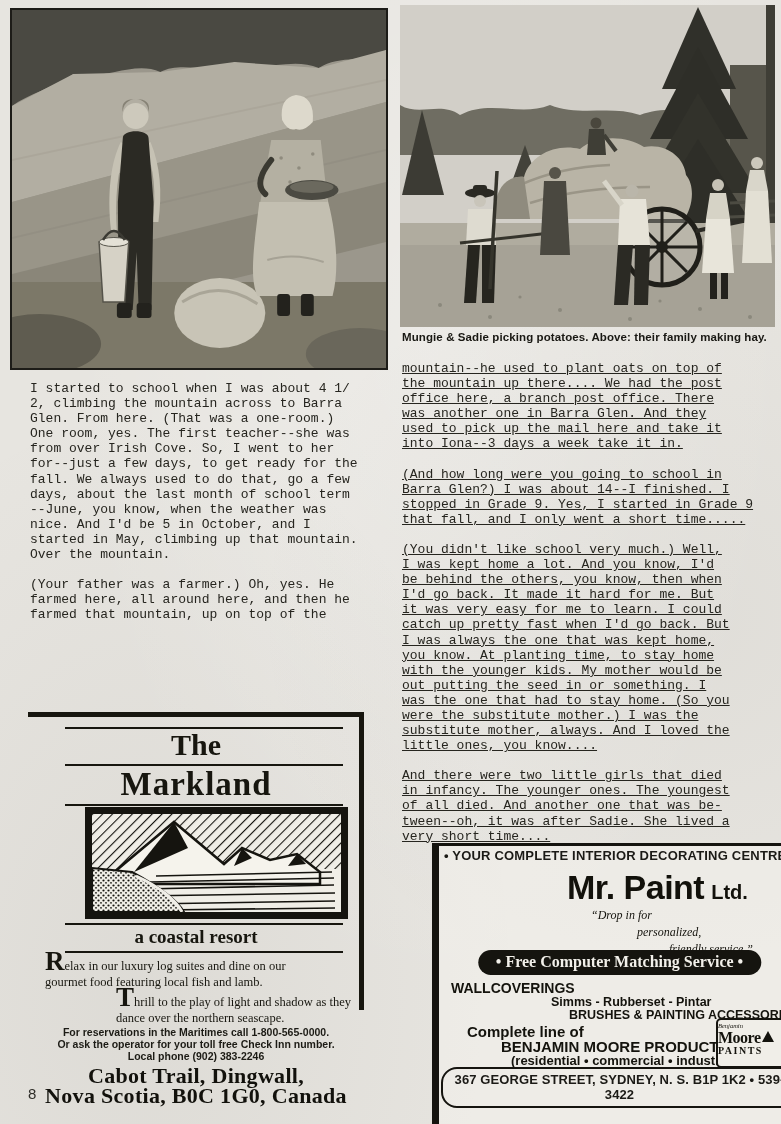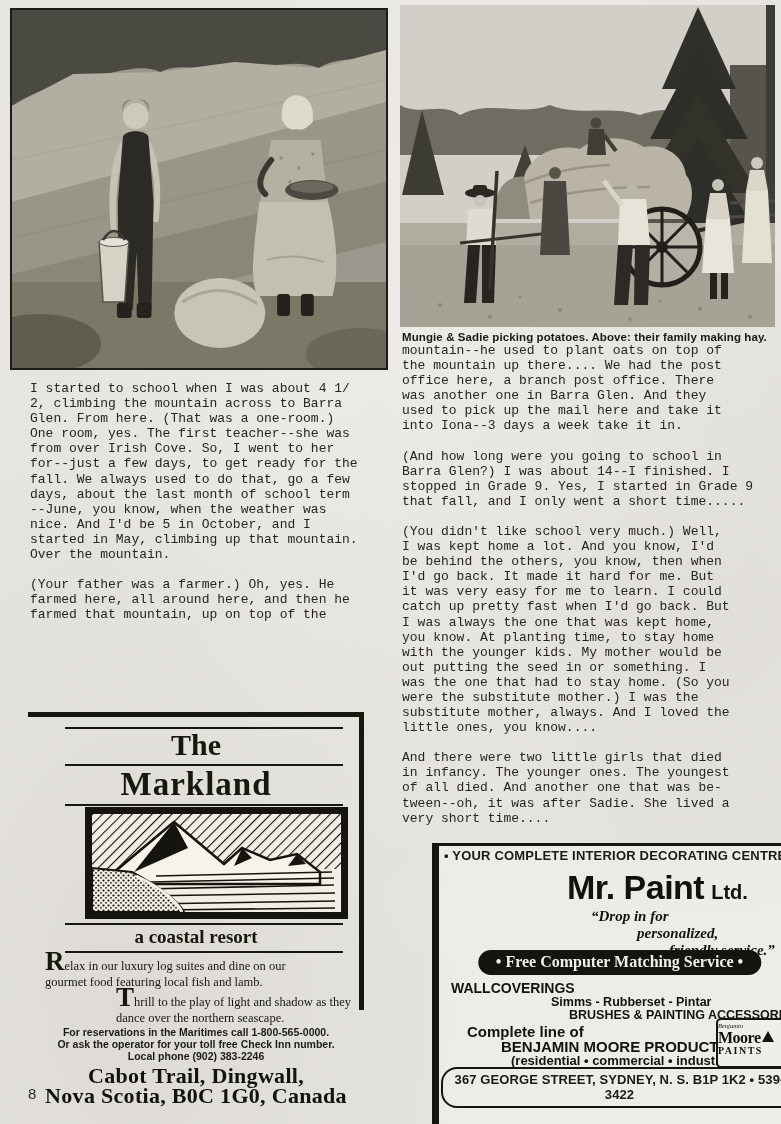--- a/index.html
+++ b/index.html
@@ -15,42 +15,42 @@
   .abs{position:absolute;}
   
   .photo-left{left:10px;top:8px;width:378px;height:362px;border:2px solid #1d1c18;box-sizing:border-box;background:#9b978c;}
   .photo-right{left:400px;top:5px;width:375px;height:322px;background:#d2cfc8;}
   .photo-left svg,.photo-right svg{display:block;width:100%;height:100%;}
   .caption{left:402px;top:331px;width:373px;font-size:11.5px;font-weight:bold;letter-spacing:.1px;color:#191813;}
   
   .col{font-family:"Liberation Mono","DejaVu Sans Mono",monospace;font-size:13px;line-height:15.1px;color:#26251f;}
   .col p{margin:0 0 15px 0;white-space:pre-line;}
   .col-left{left:30px;top:381px;width:360px;}
-  .col-right{left:402px;top:343px;width:374px;}
+  .col-right{left:402px;top:361px;width:374px;text-decoration:underline;}
   
   .mkl-top-border{left:28px;top:712px;width:336px;height:5px;background:#17160f;}
   .mkl-right-border{left:359px;top:712px;width:5px;height:298px;background:#17160f;}
   .mkl{left:28px;top:713px;width:336px;height:392px;}
   .mkl .rule{position:absolute;left:37px;width:278px;height:2px;background:#17160f;}
   .mkl-serif{font-family:"Liberation Serif","DejaVu Serif",serif;color:#17160f;}
   .mkl-title{position:absolute;left:0;right:0;text-align:center;font-weight:bold;}
   .mkl-illus{position:absolute;left:57px;top:94px;width:263px;height:112px;border:7px solid #15140f;box-sizing:border-box;background:#f0eee7;}
   .mkl-illus svg{display:block;width:100%;height:100%;}
   .mkl-body{position:absolute;font-family:"Liberation Serif","DejaVu Serif",serif;font-size:12.5px;line-height:15.5px;color:#17160f;white-space:pre;}
   .dropcap{font-size:27px;font-weight:bold;line-height:0;letter-spacing:0;}
   .mkl-fine{position:absolute;left:0;right:0;text-align:center;font-size:10.5px;font-weight:bold;line-height:12px;color:#1c1b15;}
   .mkl-addr{position:absolute;left:0;right:0;text-align:center;font-family:"Liberation Serif","DejaVu Serif",serif;font-weight:bold;font-size:22px;letter-spacing:.3px;color:#12110c;}
   
   .mrp{left:402px;top:843px;width:371px;height:288px;border:3px solid #15140f;border-left-width:7px;box-sizing:border-box;background:rgba(244,242,236,.55);margin-left:30px;}
   .mrp-in{position:relative;width:100%;height:100%;}
   .mrp .a{position:absolute;}
   .mrp-header{left:0;right:0;top:2px;text-align:center;font-size:13px;font-weight:bold;letter-spacing:.2px;}
   .mrp-name{left:128px;top:22px;font-size:34px;font-weight:bold;letter-spacing:-.5px;color:#12110b;text-align:center;}
   .mrp-name .suffix{font-size:20px;margin-left:7px;letter-spacing:0;}
-  .mrp-quote{font-family:"Liberation Serif","DejaVu Serif",serif;font-style:italic;font-weight:bold;font-size:15px;color:#14130d;}
+  .mrp-quote{font-family:"Liberation Serif","DejaVu Serif",serif;font-style:italic;font-weight:normal;font-size:12px;color:#14130d;}
   .mrp-banner{left:50%;top:104px;transform:translateX(-50%);background:#15140f;color:#f2f0ea;font-family:"Liberation Serif","DejaVu Serif",serif;font-weight:bold;font-size:16px;padding:3px 18px 4px;border-radius:16px;white-space:nowrap;}
   .mrp-b{font-weight:bold;font-size:13.5px;color:#14130d;}
   .mrp-pillout{left:2px;right:2px;top:221px;border:2.5px solid #15140f;border-radius:16px;text-align:center;font-weight:bold;font-size:13px;padding:3px 0 4px;letter-spacing:.1px;}
   
   .mrp-logo{left:6px;top:18px;width:122px;height:94px;}
   .outline-letter{position:absolute;font-family:"Liberation Serif","DejaVu Serif",serif;font-weight:bold;color:#f2f0ea;-webkit-text-stroke:1.7px #15140f;text-stroke:1.7px #15140f;line-height:1;}
   .mrp-logo-frame{position:absolute;left:16px;top:34px;width:102px;height:56px;border:2.5px solid #15140f;border-radius:12px;}
   
   .bm-logo{right:8px;top:172px;width:72px;height:46px;border:2px solid #15140f;border-radius:5px;background:#f0eee8;text-align:left;font-family:"Liberation Serif","DejaVu Serif",serif;color:#14130d;overflow:hidden;}
   .bm-top{font-size:6.5px;font-style:italic;line-height:8px;padding-top:2px;}

